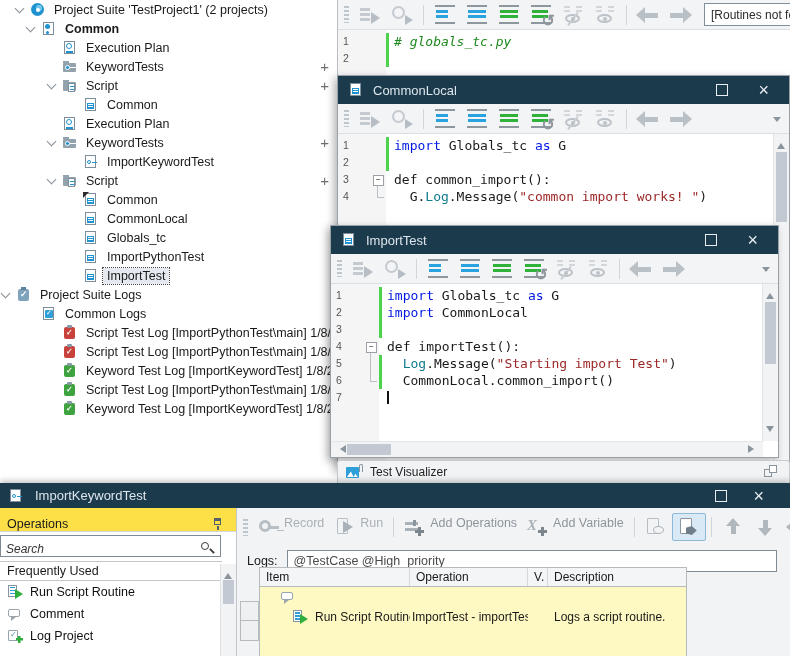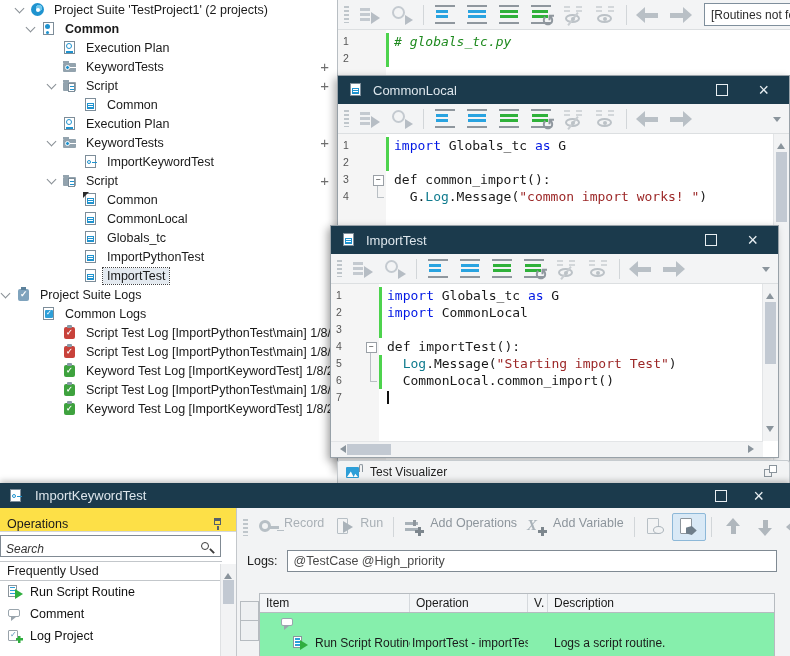--- a/index.html
+++ b/index.html
@@ -168,21 +168,21 @@
   .k-down .a{left:9px;top:4px;width:5px;height:9px;background:#b0b7bd}
   .k-down .b{left:4px;top:12px;border:7.5px solid transparent;border-top:8px solid #b0b7bd;border-bottom:none}
   .k-left .b{left:0;top:3px;border:8px solid transparent;border-right:9px solid #b0b7bd;border-left:none}
   
   #tagsrow{position:absolute;left:237px;top:63px;right:0;height:30px;display:flex;align-items:center;background:#f2f3f4}
   #tagsrow .tl{margin-left:10px;font-size:12.5px;color:#1a1a1a}
   .tags-input{margin-left:9px;margin-right:13px;flex:1;height:20px;border:1px solid #808a93;background:#fff;font-size:12.5px;color:#4a4a4a;display:flex;align-items:center;padding:0 6px}
   #kwgutter{position:absolute;left:240px;top:118px;width:19px}
   #kwgutter .gc{height:20px;background:#eef0f2;border:1px solid #b6bbc0;border-top:none;box-sizing:border-box}
   #kwgutter .gc:first-child{border-top:1px solid #b6bbc0}
-  #kwtable{position:absolute;left:259px;top:110px;width:516px;bottom:0;background:#86efac;border:1px solid #b6bbc0;border-bottom:0;box-sizing:border-box;font-size:12px;color:#1a1a1a}
+  #kwtable{position:absolute;left:259px;top:84px;width:428px;bottom:0;background:#fef9c3;border:1px solid #b6bbc0;border-bottom:0;box-sizing:border-box;font-size:12px;color:#1a1a1a}
   .thead{display:grid;grid-template-columns:150px 118px 20px 1fr;height:18px;background:#f3f5f7;border-bottom:1px solid #b6bbc0}
   .thead>div{border-right:1px solid #d5d9dd;padding:2px 0 0 6px;box-sizing:border-box}
   .thead>div:last-child{border-right:none}
   .krow{height:20px;display:flex;align-items:center;white-space:nowrap}
   .krow.comment{padding-left:20px;color:#177b8f;font-size:12.5px}
   .krow.op{display:grid;grid-template-columns:150px 118px 20px 1fr}
   .krow.op .cell{display:flex;align-items:center;overflow:hidden}
   .krow.op .c-item{padding-left:32px}
   .krow.op .c-opn{padding-left:2px}
   .krow.op .c-desc{padding-left:6px}

